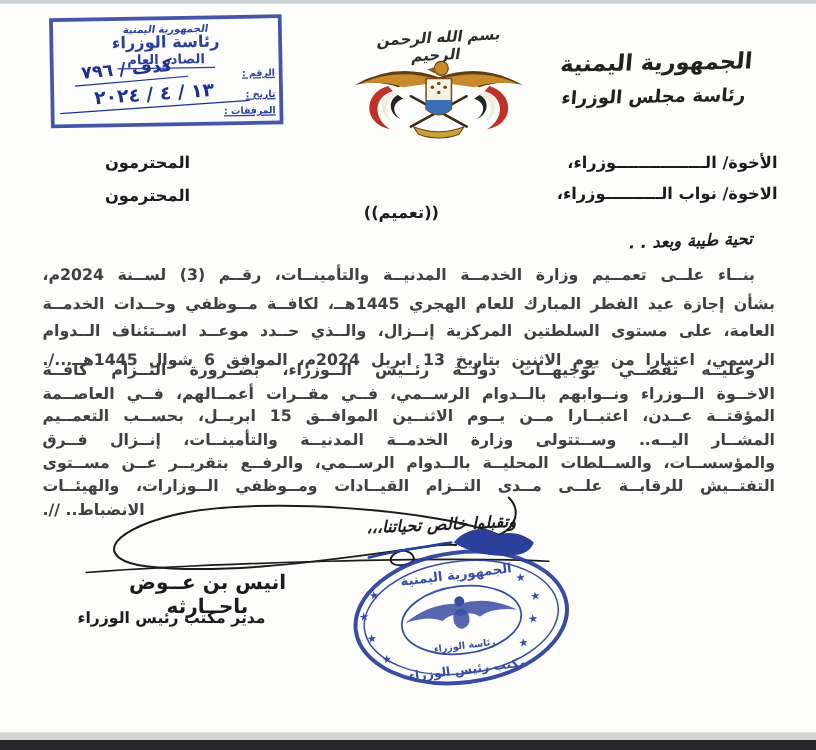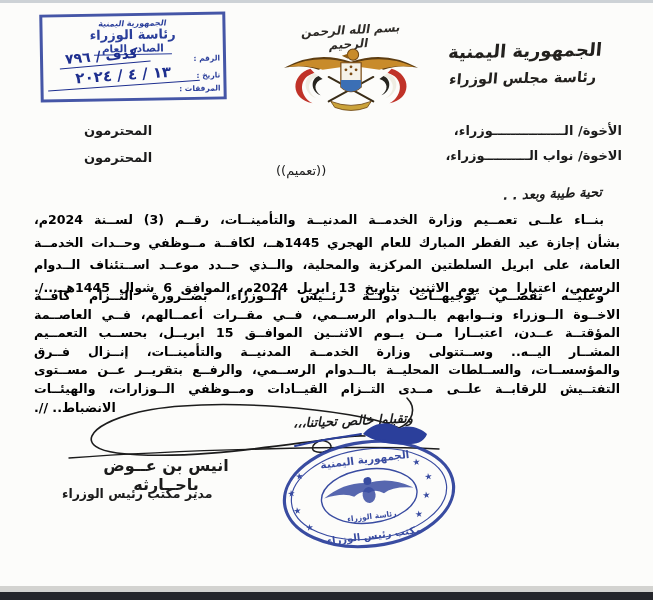--- a/index.html
+++ b/index.html
@@ -16,21 +16,21 @@
   
   .stampbox{
     position:absolute;left:40px;top:13px;width:186px;height:88px;
     border:3px solid rgba(43,63,155,.88);transform:rotate(-1deg);
     color:#2b3f9b;box-sizing:border-box;
   }
   .sb-country{font-size:8px;font-weight:700;text-align:center;margin-top:3px;transform:skewX(-10deg);}
   .sb-office{font-size:13px;font-weight:700;text-align:center;letter-spacing:1px;line-height:14px;}
   .sb-register{font-size:10.5px;font-weight:700;letter-spacing:2px;width:fit-content;
     margin:0 auto;border-bottom:1px solid currentColor;padding:0 8px;line-height:12px;}
-  .sb-lbl{position:absolute;right:3px;font-size:7.5px;font-weight:700;}
+  .sb-lbl{position:absolute;right:3px;font-size:7.5px;font-weight:700;text-decoration:underline;}
   .sb-lbl-num{top:39px;}
   .sb-lbl-date{top:56px;text-align:center;}
   .sb-lbl-att{top:69px;}
   .sb-val-num{
     position:absolute;left:16px;top:31px;font-size:14px;font-weight:700;color:#1e2f8f;
     transform:rotate(-4deg);border-bottom:1.5px solid currentColor;padding:0 12px 1px 6px;letter-spacing:1px;
   }
   .sb-val-date{
     position:absolute;left:4px;top:50px;width:152px;text-align:center;
     font-size:15px;font-weight:700;color:#1e2f8f;letter-spacing:2px;
@@ -49,25 +49,25 @@
     transform:skewX(-6deg) rotate(-1deg);color:#23211e;}
   .lh-country{font-size:18px;font-weight:700;}
   .lh-office{font-size:14.5px;font-weight:700;margin-top:9px;letter-spacing:1px;}
 
   
   .addr-to,.addr-hon{position:absolute;font-size:13px;font-weight:700;white-space:nowrap;}
   .addr-to.r1{right:31px;top:123px;}
   .addr-hon.r1{left:84px;top:123px;}
   .addr-to.r2{right:31px;top:148px;}
   .addr-hon.r2{left:84px;top:150px;}
-  .circ{position:absolute;left:276px;top:163px;font-size:13px;font-weight:400;}
+  .circ{position:absolute;left:291px;top:163px;font-size:13px;font-weight:700;}
   .greet{position:absolute;right:51px;top:186px;font-size:13px;font-weight:700;font-style:italic;transform:rotate(-2deg);}
 
   
-  .para{position:absolute;right:33px;left:34px;font-weight:700;font-size:12.6px;color:#000000;}
+  .para{position:absolute;right:33px;left:34px;font-weight:700;font-size:12.6px;color:#404040;}
   .p1{top:209px;line-height:22.5px;}
   .p2{top:287px;line-height:18.6px;}
   .jline{text-align:justify;text-align-last:justify;}
   .rline{text-align:left;}
   .indent{padding-right:16px;}
 
   
   .closing{position:absolute;left:268px;top:413px;width:170px;text-align:center;
     font-size:13px;font-weight:700;font-style:italic;transform:rotate(-2.5deg);}
   .sig{position:absolute;left:55px;top:390px;width:390px;height:82px;}
@@ -135,21 +135,21 @@
   <span class="addr-hon r1">المحترمون</span>
   <span class="addr-to r2">الاخوة/ نواب الــــــــــوزراء،</span>
   <span class="addr-hon r2">المحترمون</span>
 
   <div class="circ">((تعميم))</div>
   <div class="greet">تحية طيبة وبعد . .</div>
 
   <div class="para p1">
     <div class="jline indent">بنــاء علــى تعمــيم وزارة الخدمــة المدنيــة والتأمينــات، رقــم (3) لســنة 2024م،</div>
     <div class="jline">بشأن إجازة عيد الفطر المبارك للعام الهجري 1445هــ، لكافــة مــوظفي وحــدات الخدمــة</div>
-    <div class="jline">العامة، على ابريل السلطتين المركزية والمحلية، والــذي حــدد موعــد اســتئناف الــدوام</div>
+    <div class="jline">العامة، على مستوى السلطتين المركزية إنــزال، والــذي حــدد موعــد اســتئناف الــدوام</div>
     <div class="jline">الرسمي، اعتبارا من يوم الاثنين بتاريخ 13 ابريل 2024م، الموافق 6 شوال 1445هــ.../.</div>
   </div>
 
   <div class="para p2">
     <div class="jline indent">وعليــه تقضــي توجيهــات دولــة رئــيس الــوزراء، بضــرورة التــزام كافــة</div>
     <div class="jline">الاخــوة الــوزراء ونــوابهم بالــدوام الرســمي، فــي مقــرات أعمــالهم، فــي العاصــمة</div>
     <div class="jline">المؤقتــة عــدن، اعتبــارا مــن يــوم الاثنــين الموافــق 15 ابريــل، بحســب التعمــيم</div>
     <div class="jline">المشــار اليــه.. وســتتولى وزارة الخدمــة المدنيــة والتأمينــات، إنــزال فــرق</div>
     <div class="jline">والمؤسســات، والســلطات المحليــة بالــدوام الرســمي، والرفــع بتقريــر عــن مســتوى</div>
     <div class="jline">التفتــيش للرقابــة علــى مــدى التــزام القيــادات ومــوظفي الــوزارات، والهيئــات</div>

